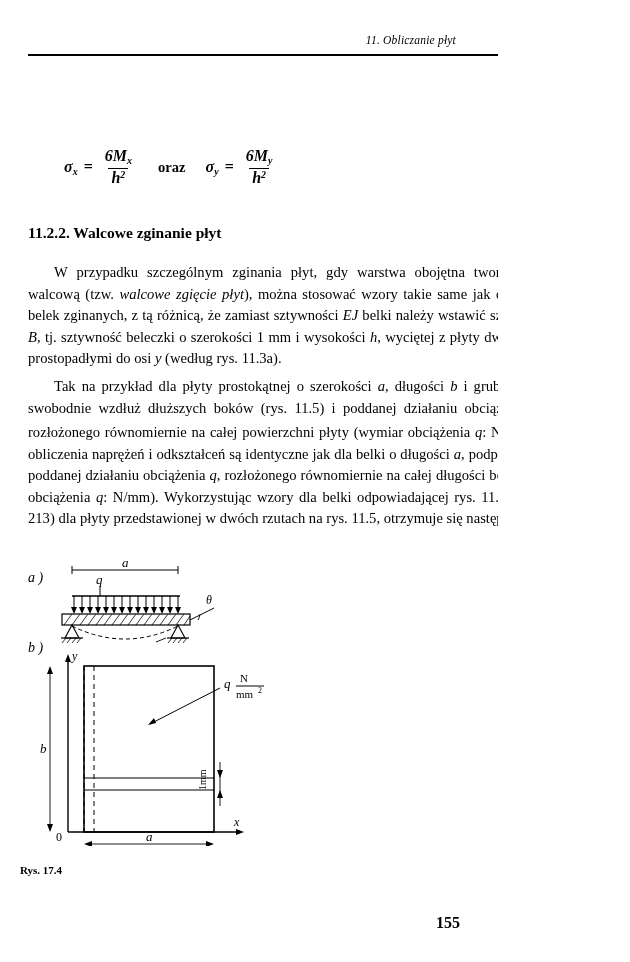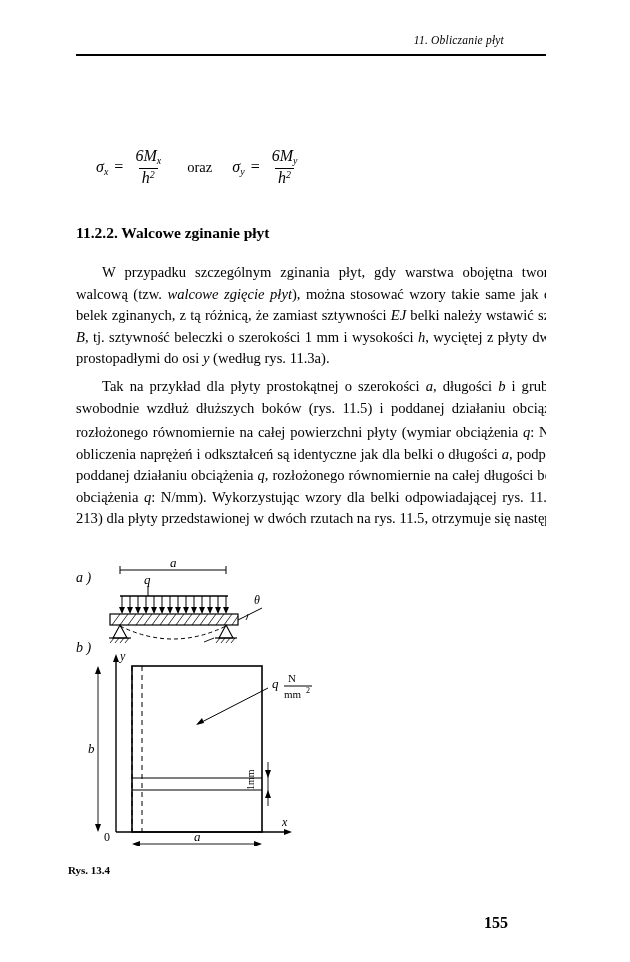--- a/index.html
+++ b/index.html
@@ -8,21 +8,20 @@
     background: #ffffff;
   }
   .page {
     position: relative;
     width: 498px;
     height: 962px;
     background: #ffffff;
     font-family: "Liberation Serif", serif;
     color: #000000;
     overflow: hidden;
-    margin-left: 48px;
   }
   .header-running {
     position: absolute;
     top: 34px;
     right: 42px;
     font-style: italic;
     font-size: 11.5px;
     letter-spacing: 0.2px;
   }
   .header-rule {
@@ -41,23 +40,24 @@
     line-height: 21.5px;
     text-align: justify;
   }
   .indent {
     text-indent: 26px;
   }
   .para1 { top: 74px; }
   .formula-row {
     position: absolute;
     top: 148px;
-    left: 12px;
+    left: 28px;
     width: 574px;
     height: 42px;
+    font-weight: bold;
   }
   .formula-inner {
     position: absolute;
     left: 36px;
     top: 0;
     display: flex;
     align-items: center;
     font-size: 16px;
   }
   .italicsym {
@@ -301,17 +301,17 @@
       <line x1="122" y1="168" x2="192" y2="132" stroke="#000" stroke-width="1"></line>
       <polygon points="120,169 128,167 126,162" fill="#000"></polygon>
       <text x="196" y="132" font-family="Liberation Serif, serif" font-style="italic" font-size="13">q</text>
       <text x="212" y="126" font-family="Liberation Serif, serif" font-size="11">N</text>
       <line x1="208" y1="130" x2="236" y2="130" stroke="#000" stroke-width="1"></line>
       <text x="208" y="142" font-family="Liberation Serif, serif" font-size="11">mm</text>
       <text x="230" y="137" font-family="Liberation Serif, serif" font-size="8">2</text>
     </svg>
   </div>
 
-  <div class="fig-caption">Rys. 13.4</div>
+  <div class="fig-caption">Rys. 17.4</div>
 
   <div class="pagenum">155</div>
 
 </div>
 
 </body></html>

